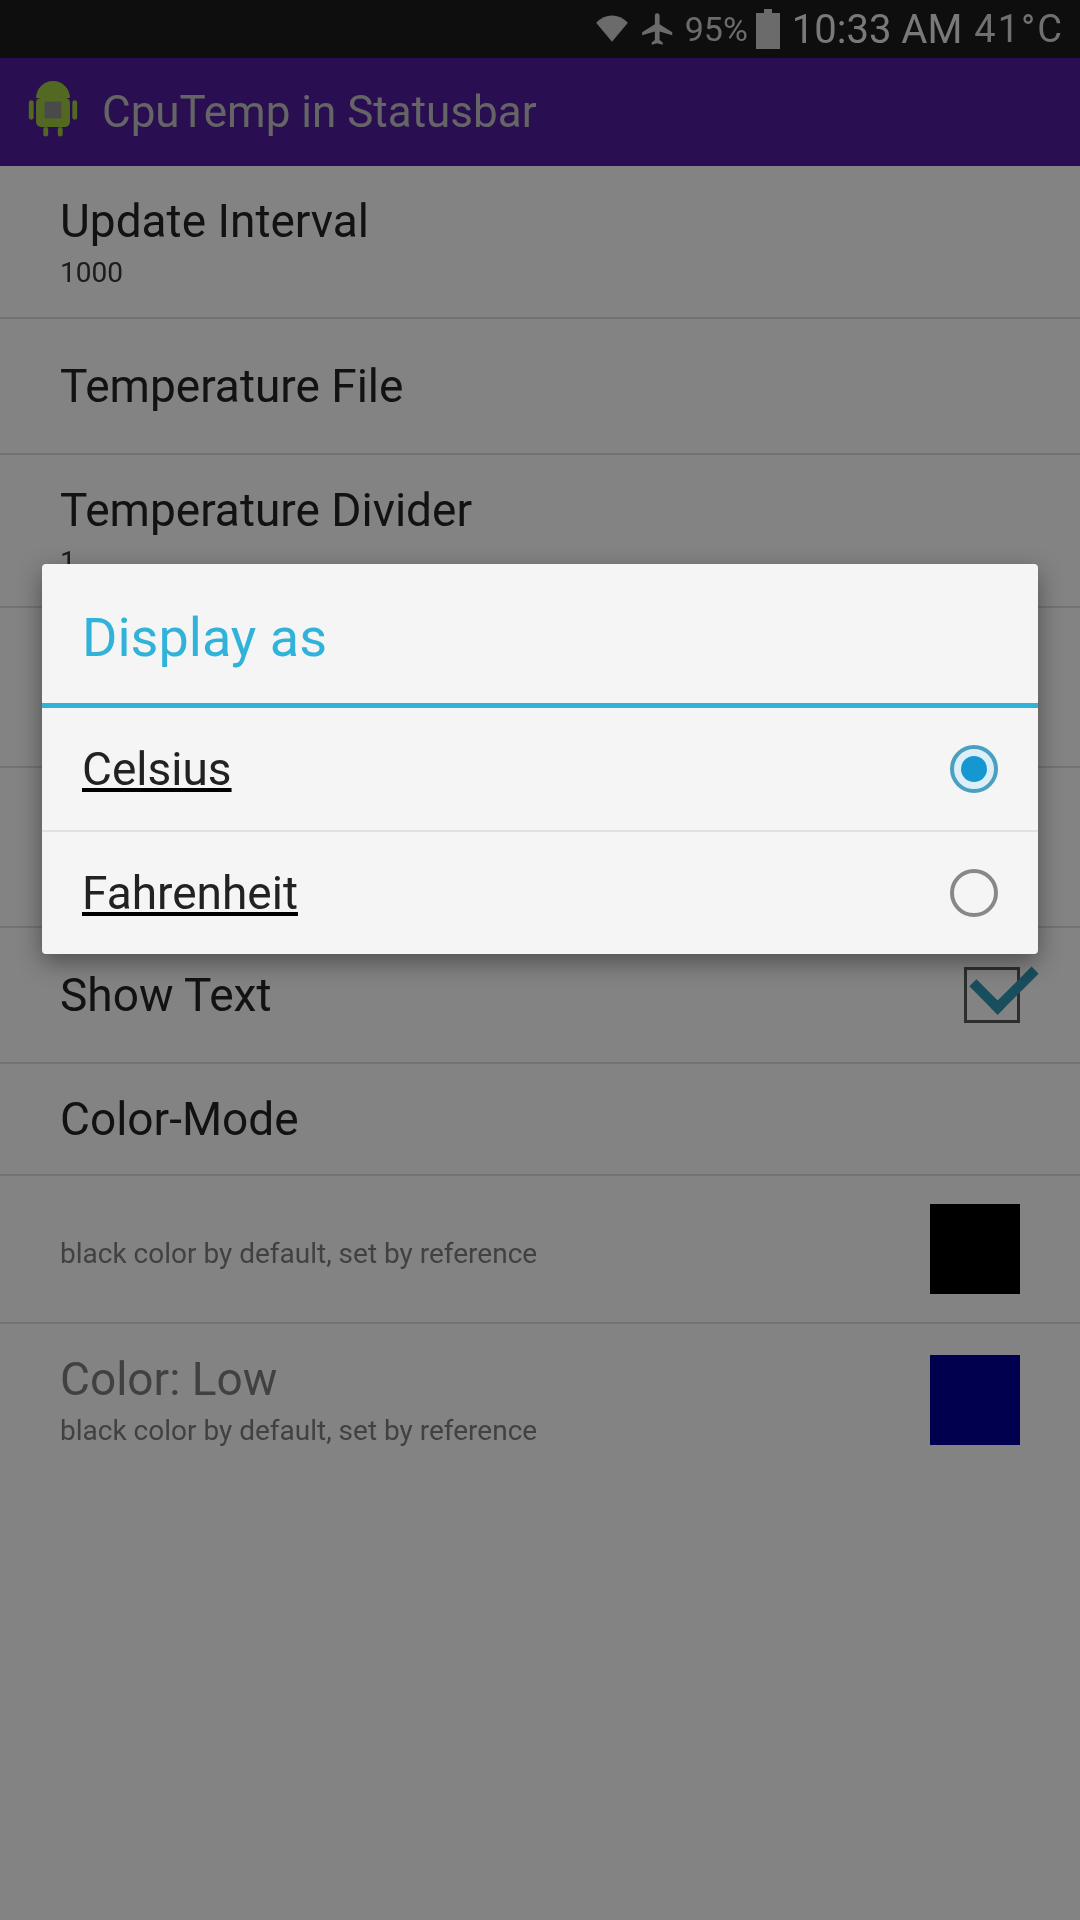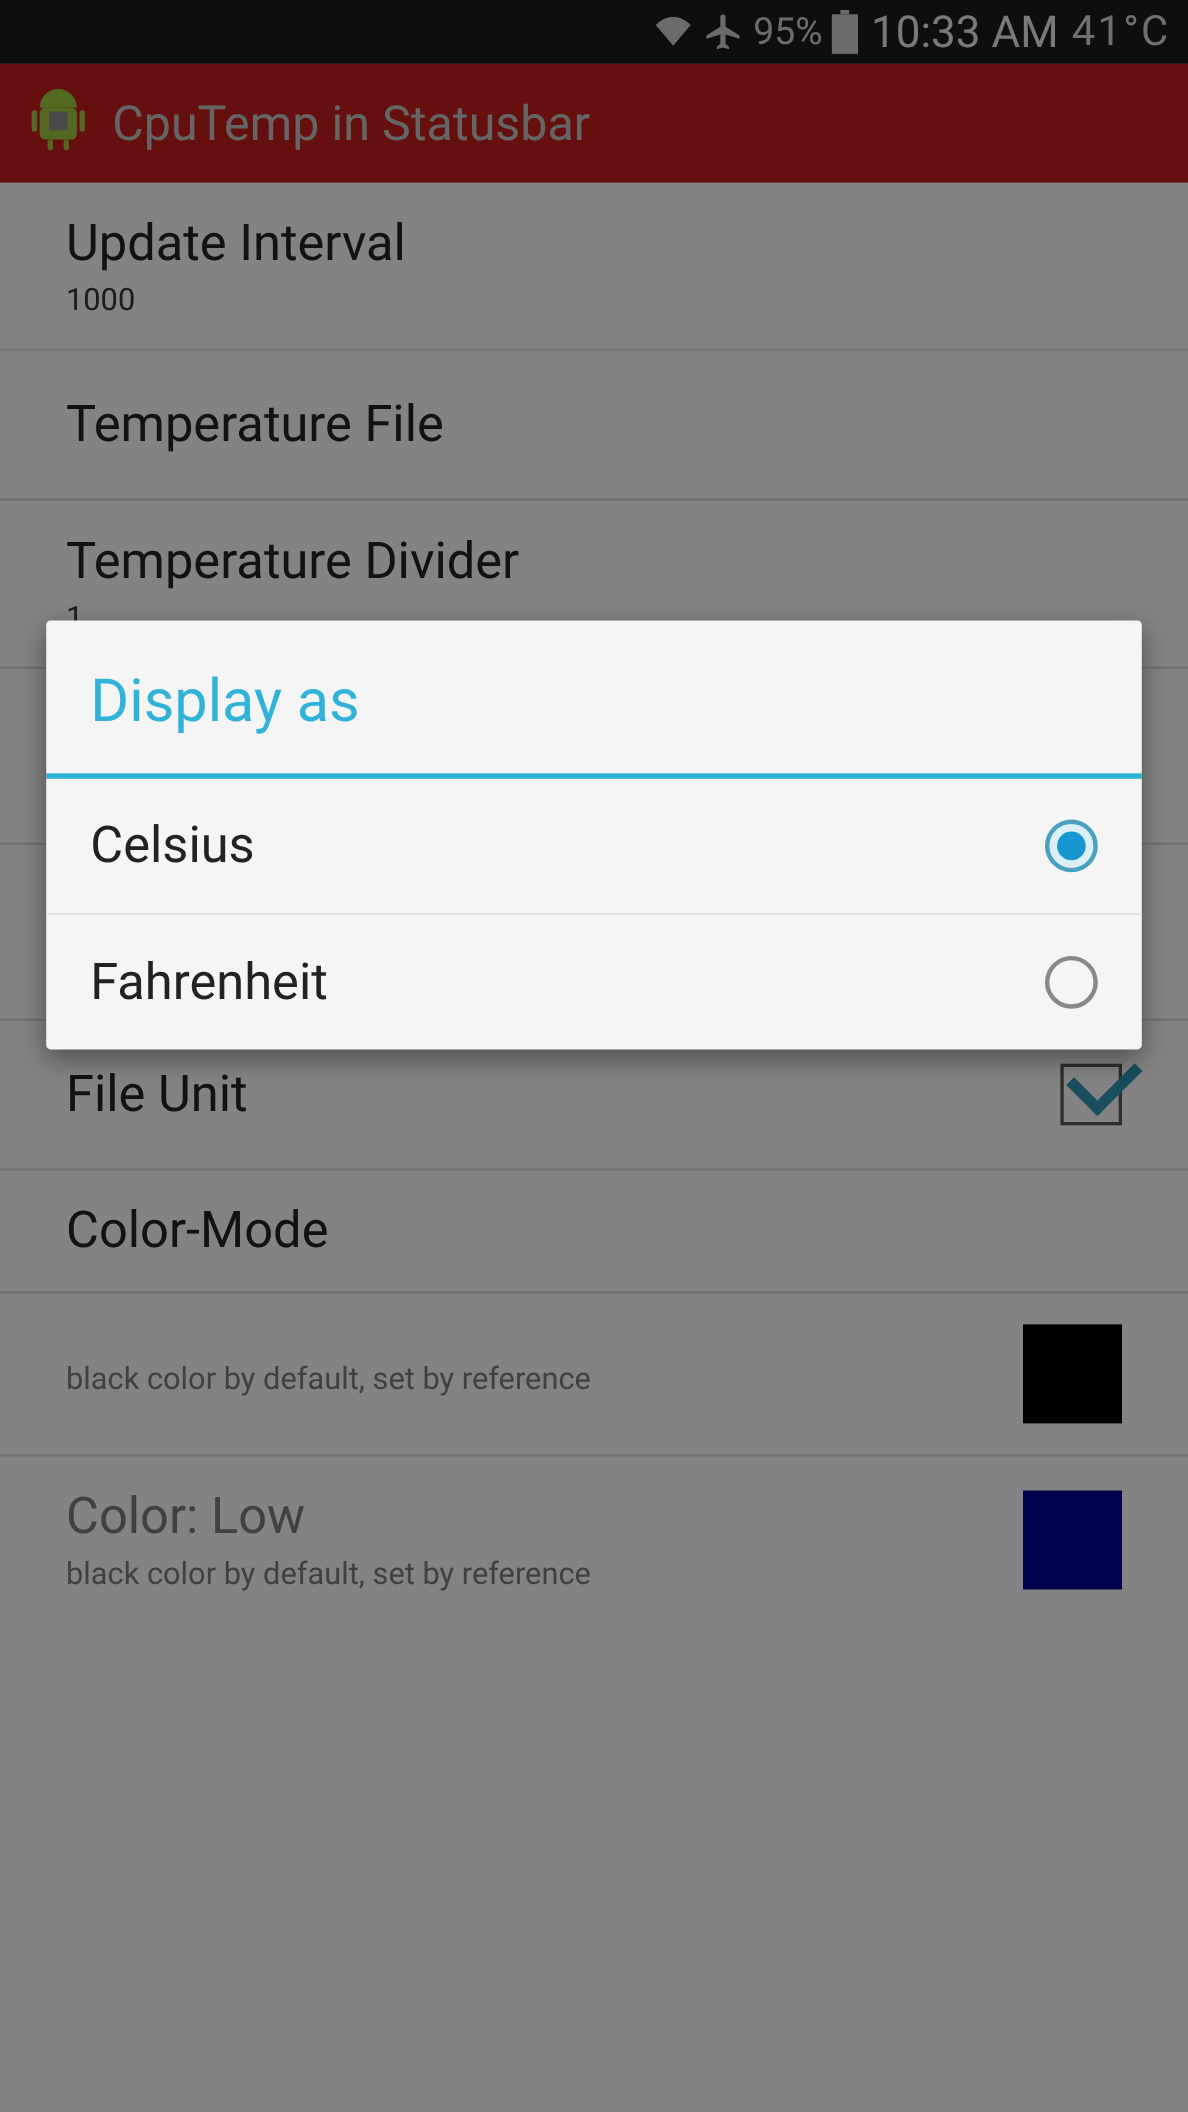--- a/index.html
+++ b/index.html
@@ -41,21 +41,21 @@
     .statusbar .temp {
       font-size: 38px;
       color: #cccccc;
       margin-left: 12px;
       letter-spacing: 2px;
     }
 
     
     .actionbar {
       height: 108px;
-      background: #b91c1c;
+      background: #4c1d95;
       display: flex;
       align-items: center;
       padding: 0 24px;
     }
     .actionbar .app-title {
       color: #b9b9b9;
       font-size: 44px;
       margin-left: 20px;
     }
 
@@ -140,20 +140,21 @@
     .dialog-title-divider {
       height: 5px;
       background: #31b2d9;
     }
     .dialog-option {
       display: flex;
       align-items: center;
       justify-content: space-between;
       padding: 34px 40px;
       border-bottom: 2px solid #e1e1e1;
+      text-decoration: underline;
     }
     .dialog-option:last-child { border-bottom: none; }
     .dialog-option .opt-label {
       font-size: 46px;
       color: #222;
     }
     .radio-outer {
       width: 48px;
       height: 48px;
       border: 4px solid #888;
@@ -235,21 +236,21 @@
       <div class="setting-title">Temperature Divider</div>
       <div class="setting-sub">1</div>
     </div>
   </div>
 
   <div class="setting-row" style="height:160px"></div>
   <div class="setting-row" style="height:160px"></div>
 
   <div class="setting-row no-sub">
     <div class="texts">
-      <div class="setting-title">File Unit</div>
+      <div class="setting-title">Show Text</div>
     </div>
     <div class="checkbox-holo checked"></div>
   </div>
 
   <div class="setting-row">
     <div class="texts">
       <div class="setting-title">Color-Mode</div>
     </div>
   </div>
 

